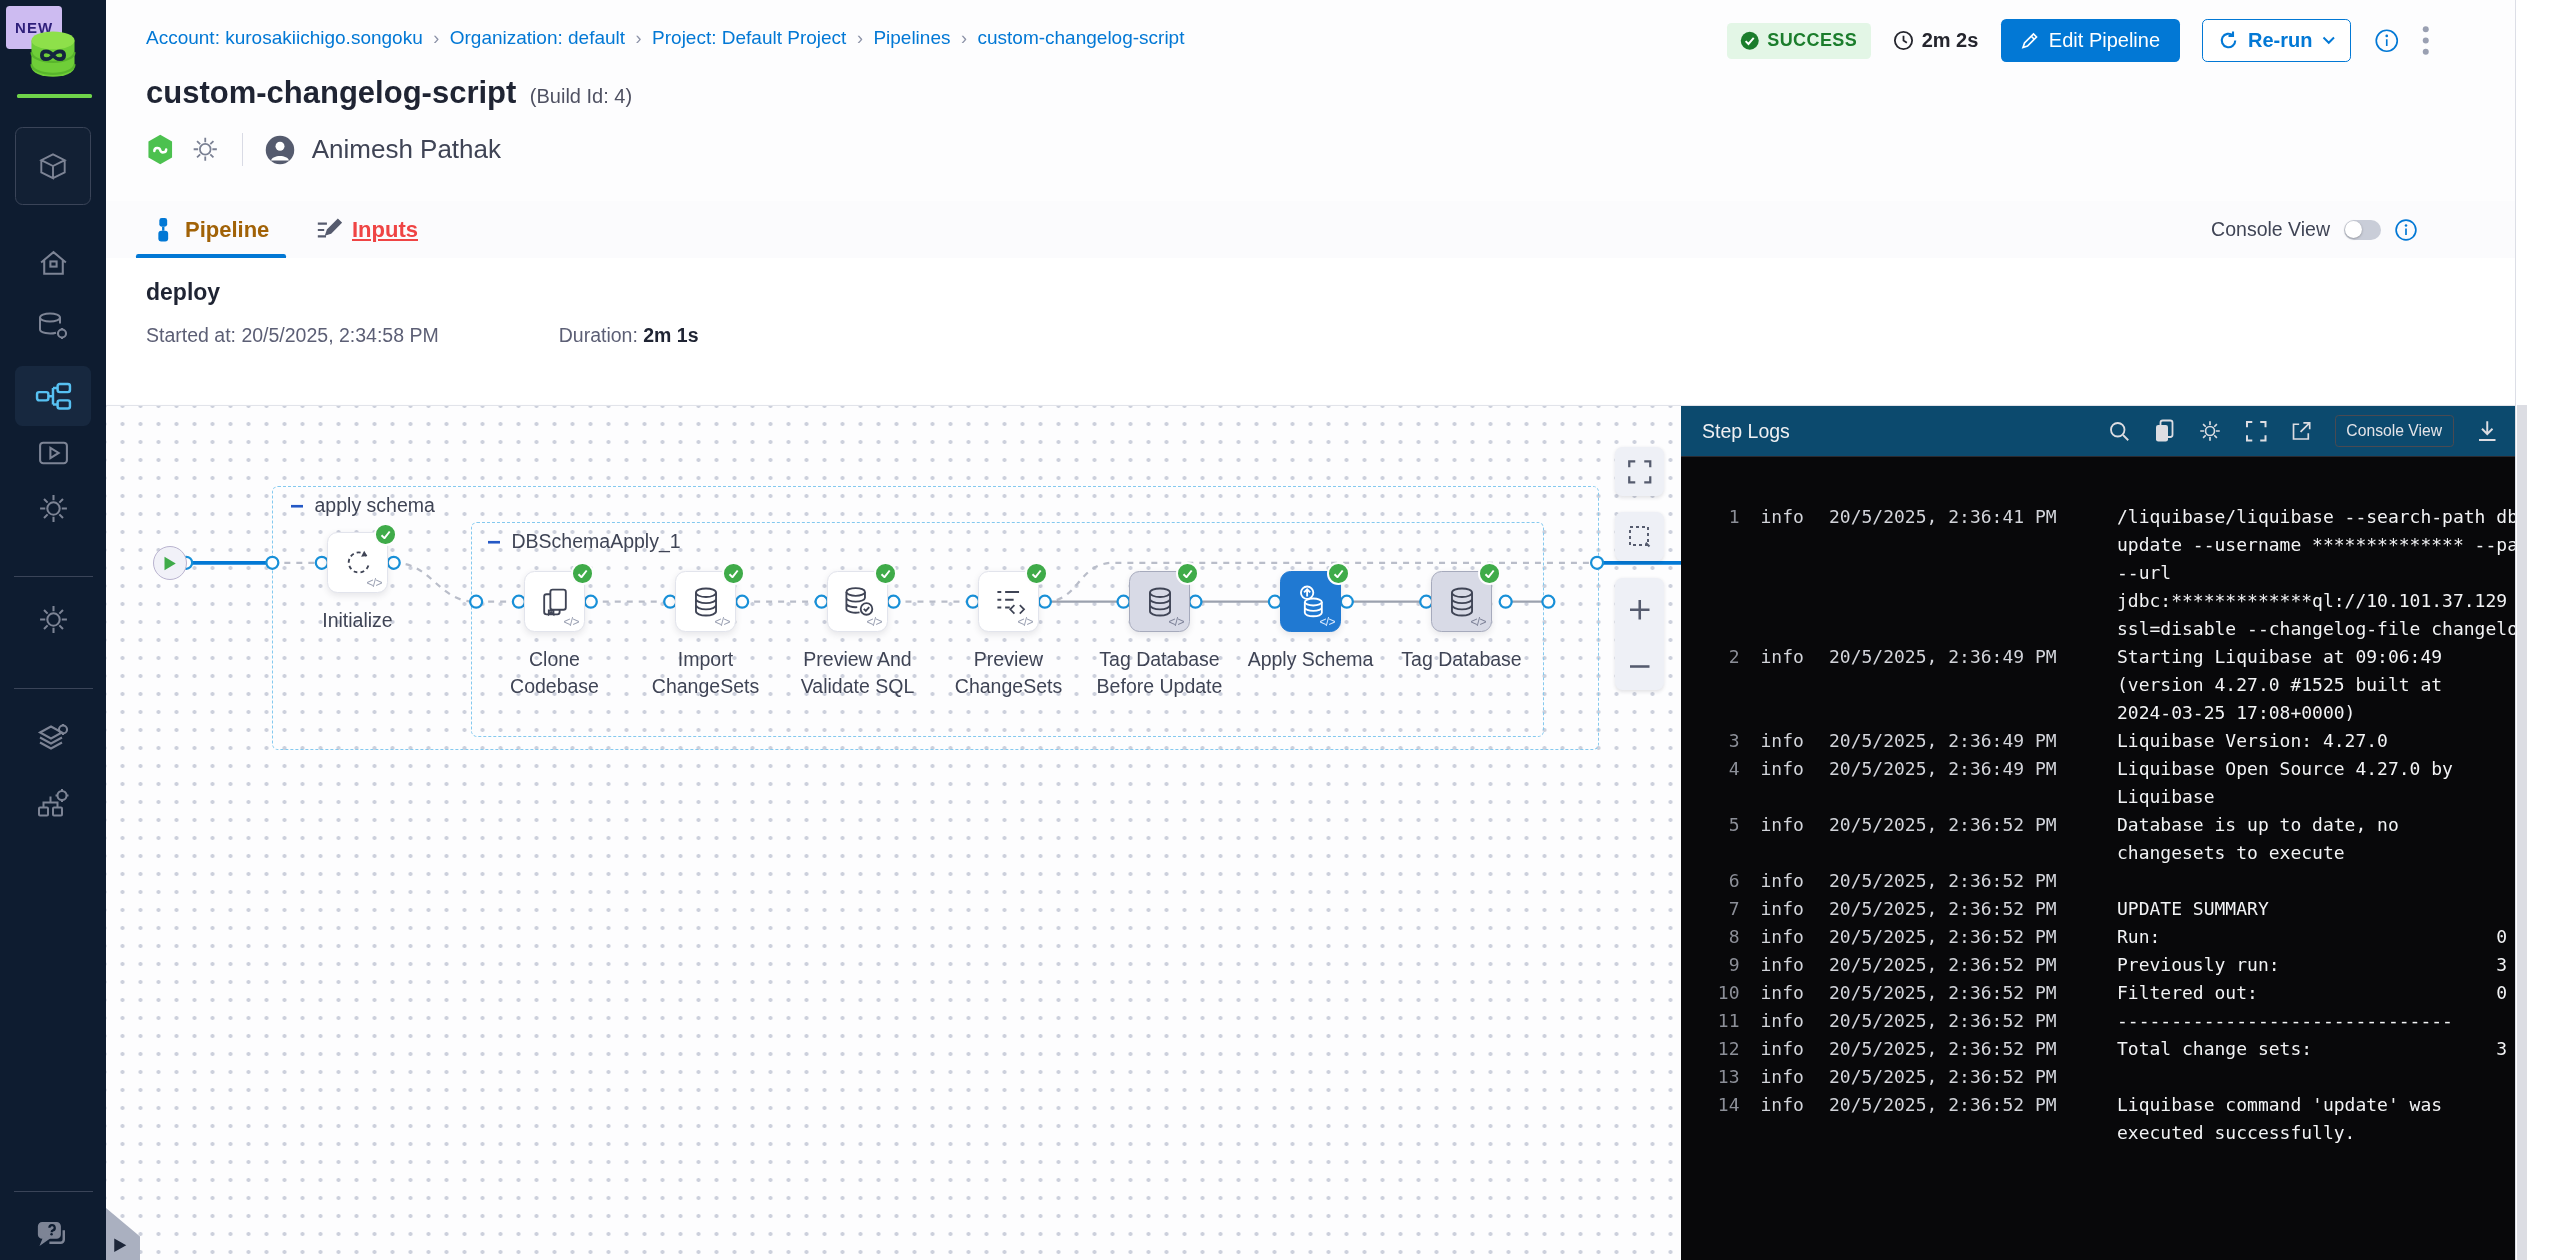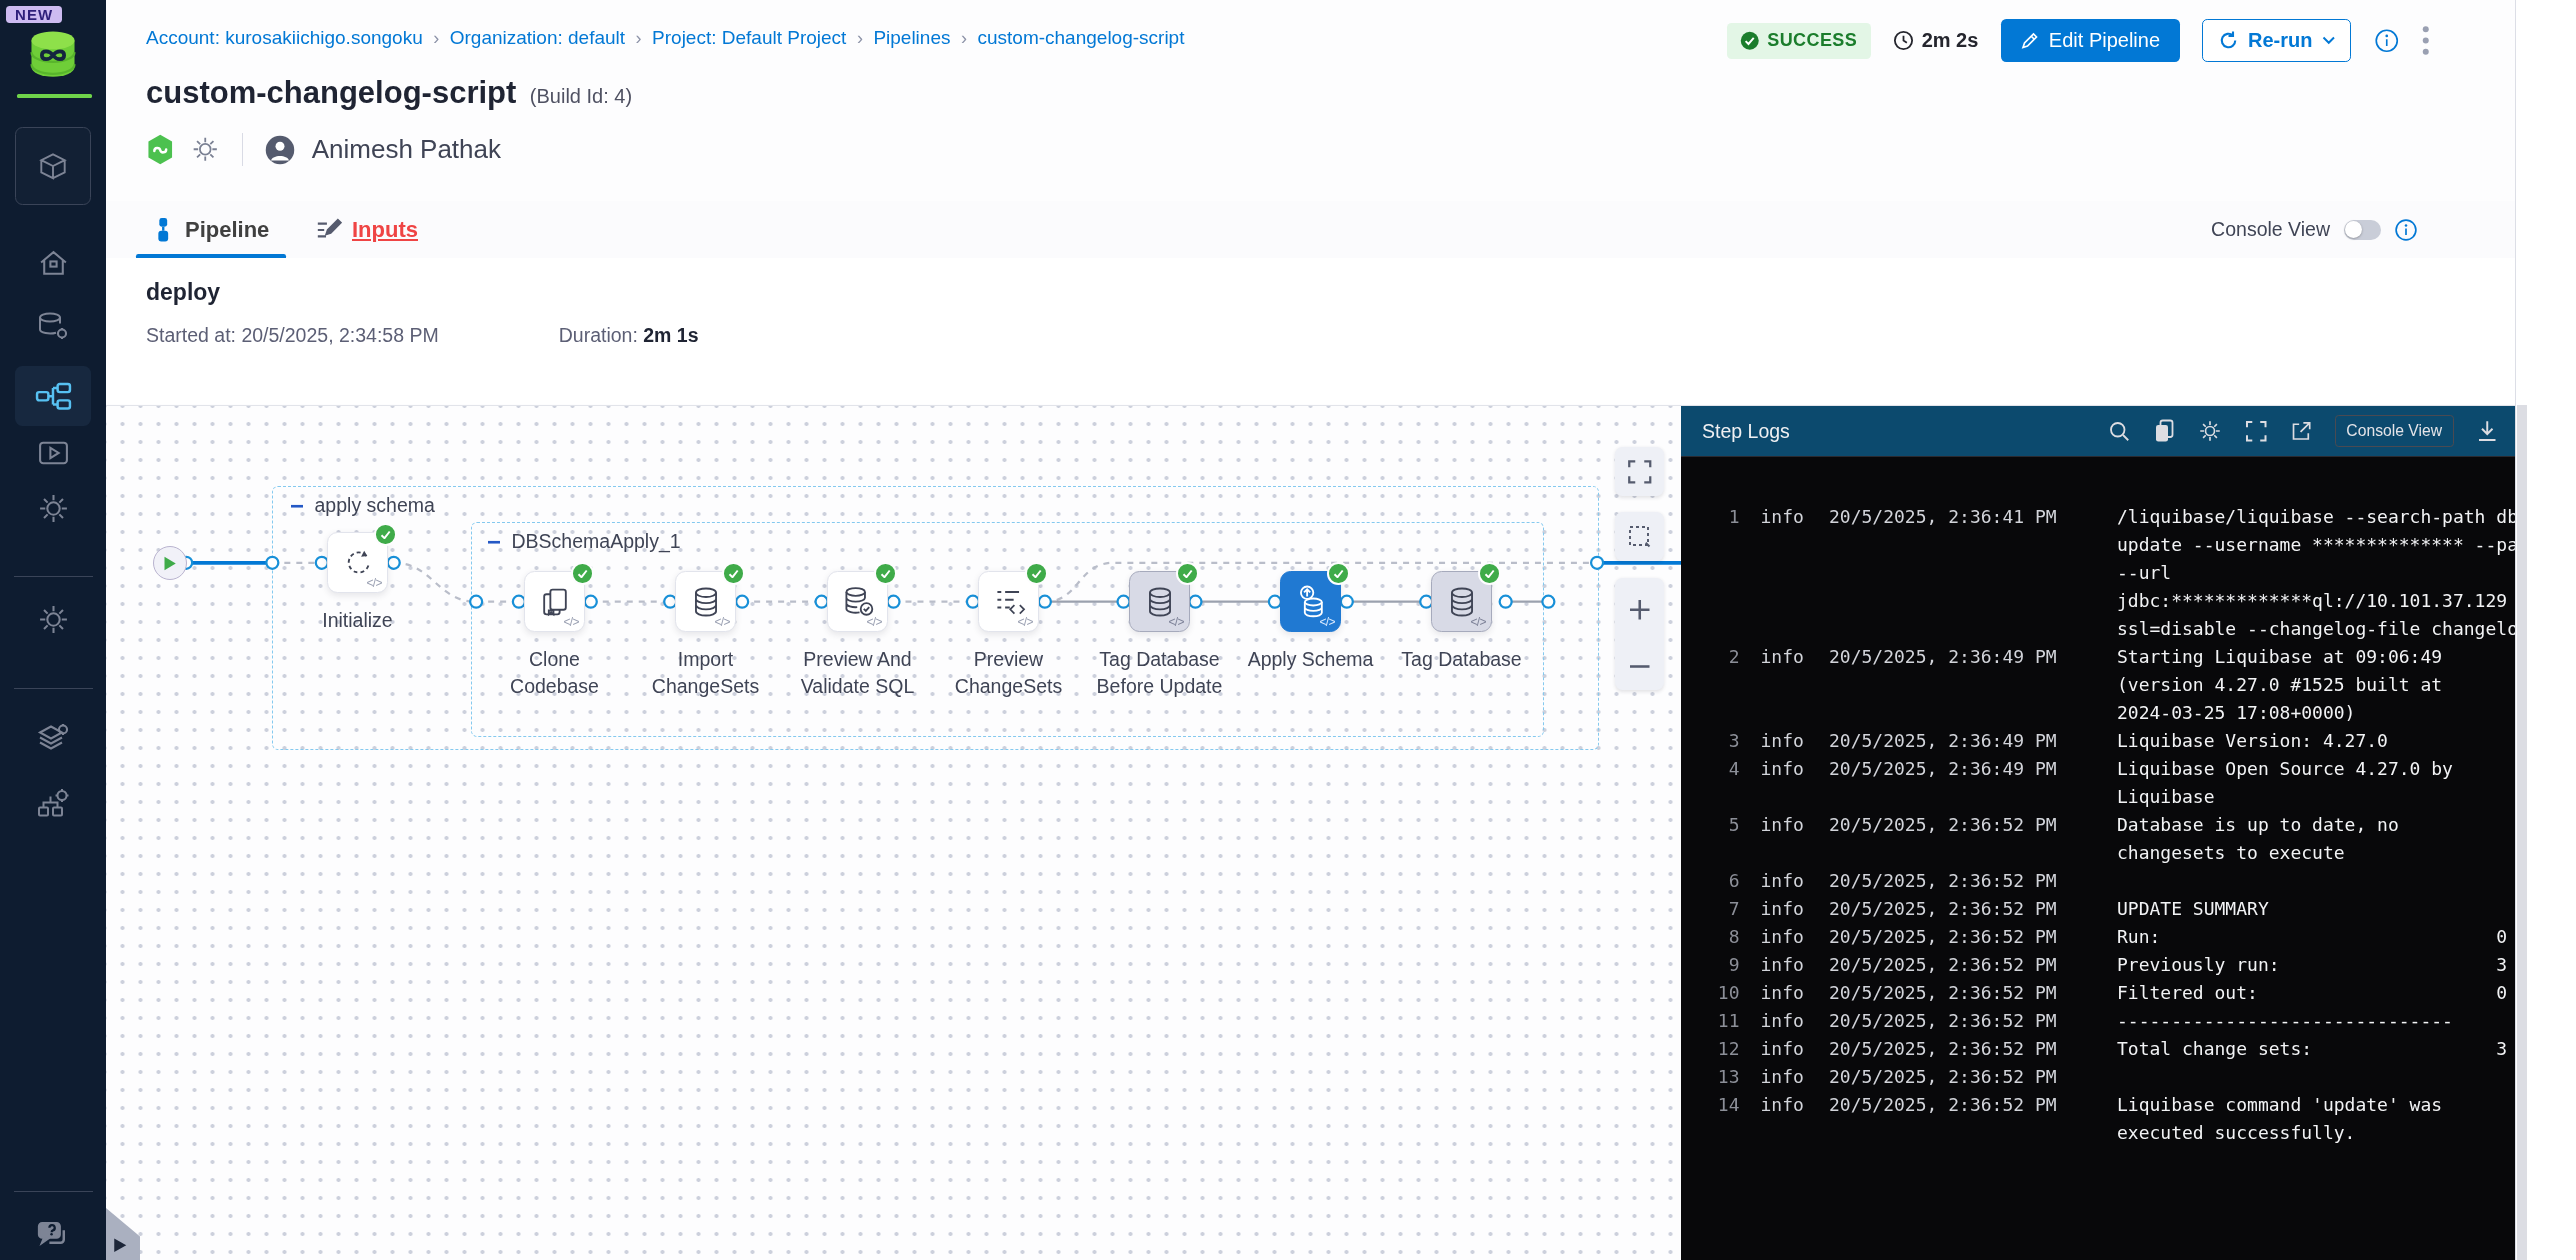--- a/index.html
+++ b/index.html
@@ -2,21 +2,21 @@
 <html style="font-size:12px"><head>
 <meta charset="utf-8">
 <style>
   * { margin:0; padding:0; box-sizing:border-box; }
   html,body { background:#e8e9ee; }
   body { font-family:"Liberation Sans", sans-serif; }
   #app { position:relative; width:2576px; height:1260px; background:#fff; overflow:hidden; }
 
   
   .sidebar { position:absolute; left:0; top:0; width:106px; height:1260px; background:#0e1c30; z-index:30; }
-  .new-badge { position:absolute; left:6px; top:6px; background:#cdbbf1; color:#2e1f7a; font-size:15px; font-weight:700; letter-spacing:1.1px; padding:0 9px; border-radius:3.7px; }
+  .new-badge { position:absolute; left:6px; top:6px; background:#cdbbf1; color:#2e1f7a; font-size:15px; font-weight:700; letter-spacing:1.1px; padding:13px 9px; border-radius:3.7px; }
   .side-logo { position:absolute; left:27px; top:30px; }
   .logo-line { position:absolute; left:16.5px; top:94px; width:75px; height:3.7px; background:#6fd34a; border-radius:1.5px; }
   .side-item { position:absolute; left:0; width:106px; display:flex; justify-content:center; align-items:center; }
   .module-btn { position:absolute; left:15px; top:127px; width:76px; height:78px; border:1.1px solid #3a4458; border-radius:7.5px; background:rgba(255,255,255,.02); display:flex; align-items:center; justify-content:center; }
   .side-active { position:absolute; left:15px; top:366px; width:76px; height:60px; background:#17283f; border-radius:7.5px; display:flex; align-items:center; justify-content:center; }
   .side-div { position:absolute; left:13.5px; width:79px; height:0.7px; background:#3a4458; }
   .corner-flap { position:absolute; left:106px; top:1208px; width:34px; height:52px; background:#aab0c0; clip-path:polygon(0 0, 100% 55%, 100% 100%, 0 100%); z-index:31; }
   .corner-flap svg { position:absolute; left:6px; top:28.5px; }
 
   
@@ -38,21 +38,21 @@
   .page-title-row { position:absolute; left:40px; top:75px; display:flex; align-items:baseline; gap:13.5px; }
   .page-title { font-size:31px; font-weight:700; color:#1f2433; }
   .build-id { font-size:20px; color:#4f5162; }
   .meta-row { position:absolute; left:40px; top:133px; display:flex; align-items:center; gap:16.5px; height:33px; }
   .meta-divider { width:0.7px; height:33px; background:#d9dbe5; margin:0 6px; }
   .author-name { font-size:26px; color:#3f4455; }
 
   
   .tabbar { position:absolute; left:0; top:201px; width:2409px; height:58px; background:#fbfbfd; border-bottom:0.7px solid #d9dbe5; }
   .tab { position:absolute; top:0; height:57px; display:flex; align-items:center; gap:10.5px; font-size:22px; cursor:pointer; }
-  .tab-pipeline { left:46px; color:#404040; font-weight:700; }
+  .tab-pipeline { left:46px; color:#a16207; font-weight:700; }
   .tab-pipeline .underline { position:absolute; bottom:0; left:-16.5px; right:-16.5px; height:3.7px; background:#0278d5; border-radius:2.2px 2.2px 0 0; }
   .tab-inputs { left:210px; color:#ef4444; font-weight:600;text-decoration:underline; }
   .console-toggle-row { position:absolute; right:97px; top:0; height:57px; display:flex; align-items:center; gap:13.5px; }
   .toggle-label { font-size:19.5px; color:#3f4455; }
   .toggle { width:37px; height:20px; border-radius:10.5px; background:#c9cdd8; position:relative; cursor:pointer; }
   .toggle .knob { position:absolute; left:1.5px; top:1.5px; width:17px; height:17px; background:#fff; border-radius:50%; box-shadow:0 0.7px 2.2px rgba(0,0,0,.3); }
 
   
   .stage-band { position:absolute; left:0; top:258px; width:2409px; height:146px; background:#fff; }
   .stage-name { position:absolute; left:40px; top:21px; font-size:23px; font-weight:700; color:#1f2433; }

